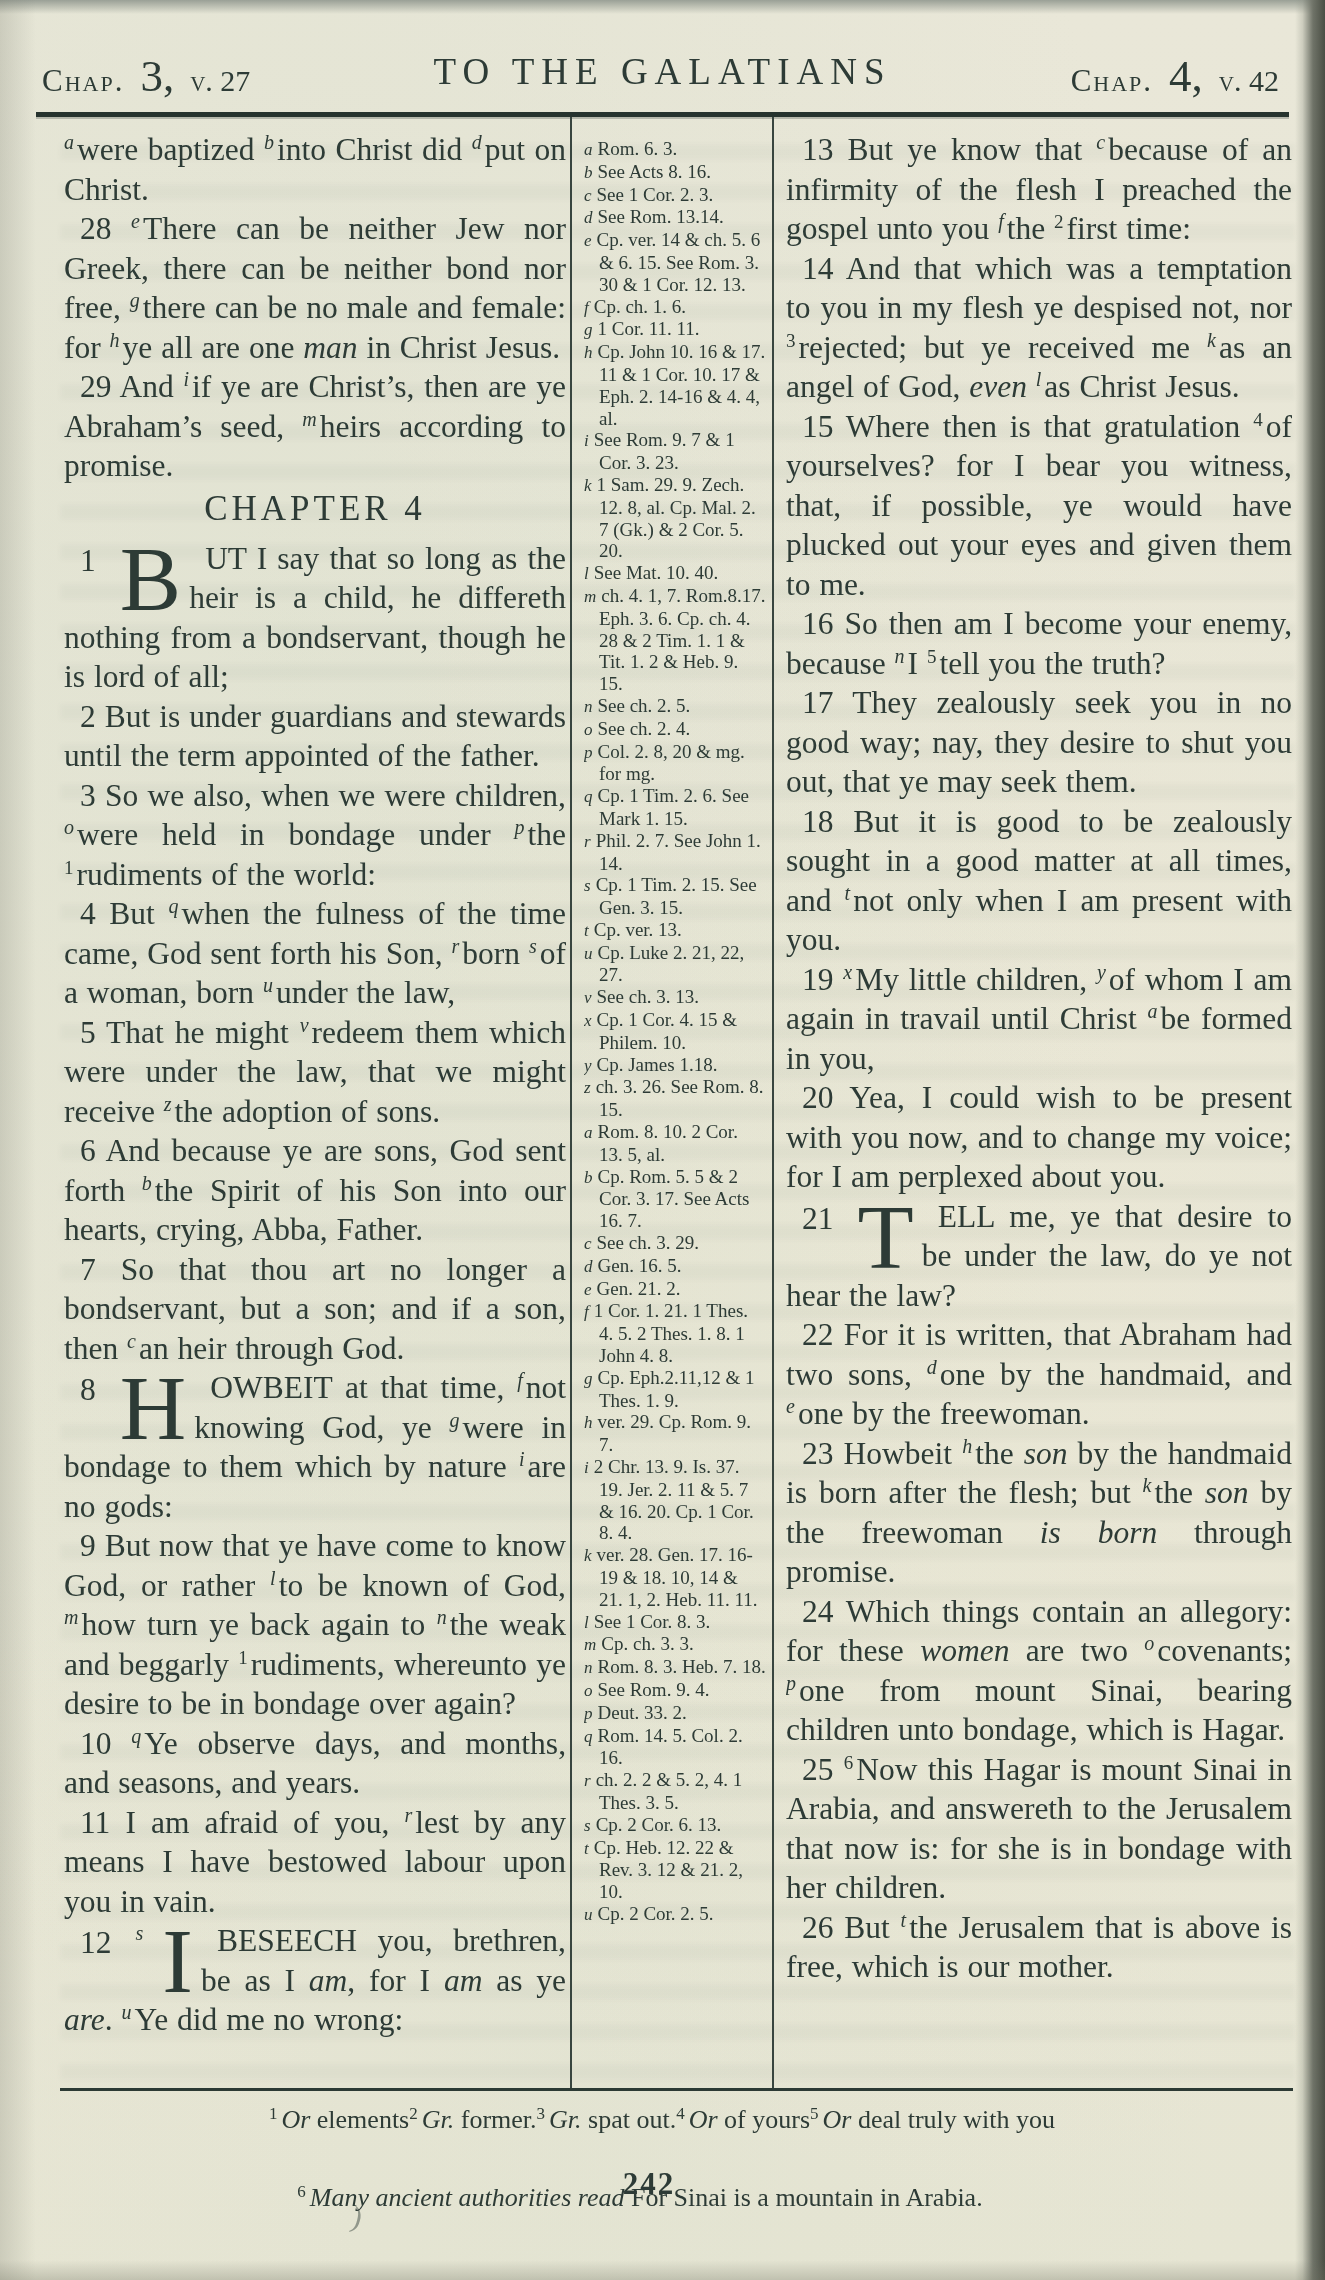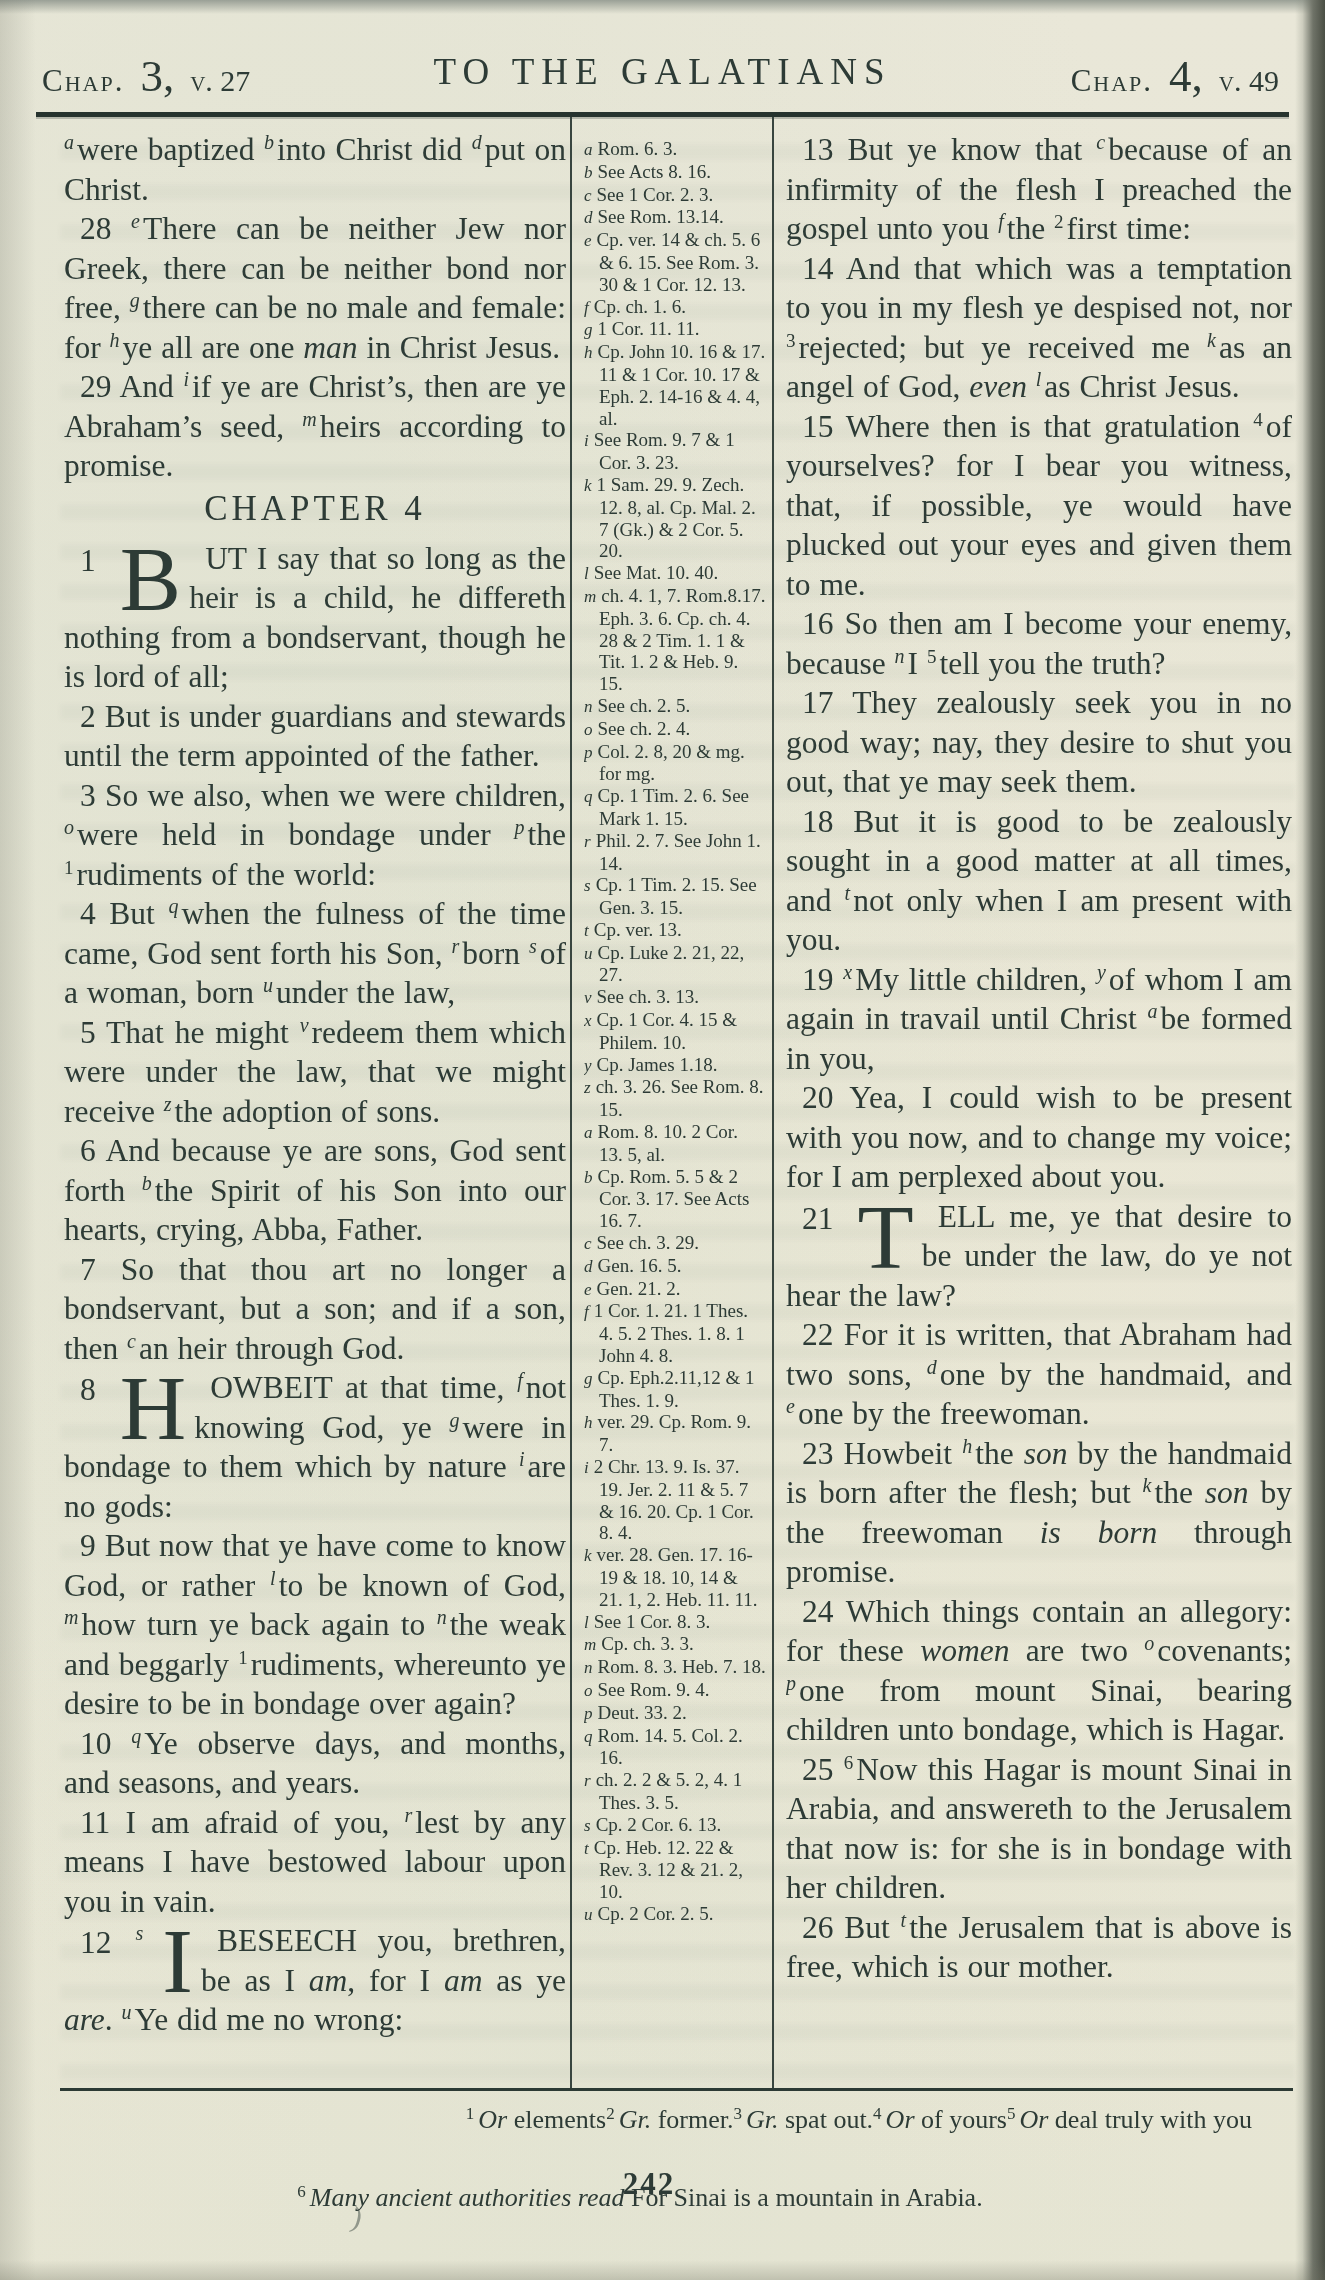--- a/index.html
+++ b/index.html
@@ -53,21 +53,21 @@
   .dropwrap .rm{margin-top:10px;}
   .drop{font-size:92px;line-height:76px;font-weight:400;}
 
   .ref-entry{font-size:19px;line-height:21.8px;margin:0;padding-left:15px;text-indent:-15px;
     text-align:left;}
   .rl{font-style:italic;font-size:17px;margin-right:5px;}
 
   
   .rule-bottom{position:absolute;left:60px;top:2088px;width:1233px;height:3px;background:#2c3a34;}
   #fn-row1{position:absolute;left:72px;top:2104px;width:1180px;display:flex;
-    justify-content:flex-end;font-size:26px;white-space:nowrap;}
+    justify-content:center;font-size:26px;white-space:nowrap;}
   #fn-row2{position:absolute;left:60px;top:2140px;width:1160px;text-align:center;font-size:26px;margin-top:42px;}
   .fn-n{font-size:17px;vertical-align:9px;margin-right:4px;}
   .fn-lead{font-style:italic;}
   #page-num{position:absolute;left:4px;top:2166px;width:1290px;text-align:center;
     font-size:31px;font-weight:700;letter-spacing:2px;}
   #stray{position:absolute;left:352px;top:2200px;font-size:30px;opacity:0.45;
     transform:rotate(14deg);}
 </style>
 </head>
 <body>
@@ -77,21 +77,21 @@
 
   <div class="runhead" id="rh-left">
     <span class="hc">Chap.</span>
     <span class="hn">3,</span>
     <span class="hv">v. 27</span>
   </div>
   <div id="rh-title">TO THE GALATIANS</div>
   <div class="runhead" id="rh-right">
     <span class="hc">Chap.</span>
     <span class="hn">4,</span>
-    <span class="hv">v. 49</span>
+    <span class="hv">v. 42</span>
   </div>
 
   <div class="rule-top"></div>
   <div class="vrule" id="vrule-l"></div>
   <div class="vrule" id="vrule-r"></div>
 
   <div id="left-col">
       <p class="verse cont"><span class="rm">a</span>were baptized <span class="rm">b</span>into Christ did <span class="rm">d</span>put on Christ.</p>
       <p class="verse"><span class="vnum-in">28 </span><span class="rm">e</span>There can be neither Jew nor Greek, there can be neither bond nor free, <span class="rm">g</span>there can be no male and female: for <span class="rm">h</span>ye all are one <span class="it">man</span> in Christ Jesus.</p>
       <p class="verse"><span class="vnum-in">29 </span>And <span class="rm">i</span>if ye are Christ’s, then are ye Abraham’s seed, <span class="rm">m</span>heirs according to promise.</p>

